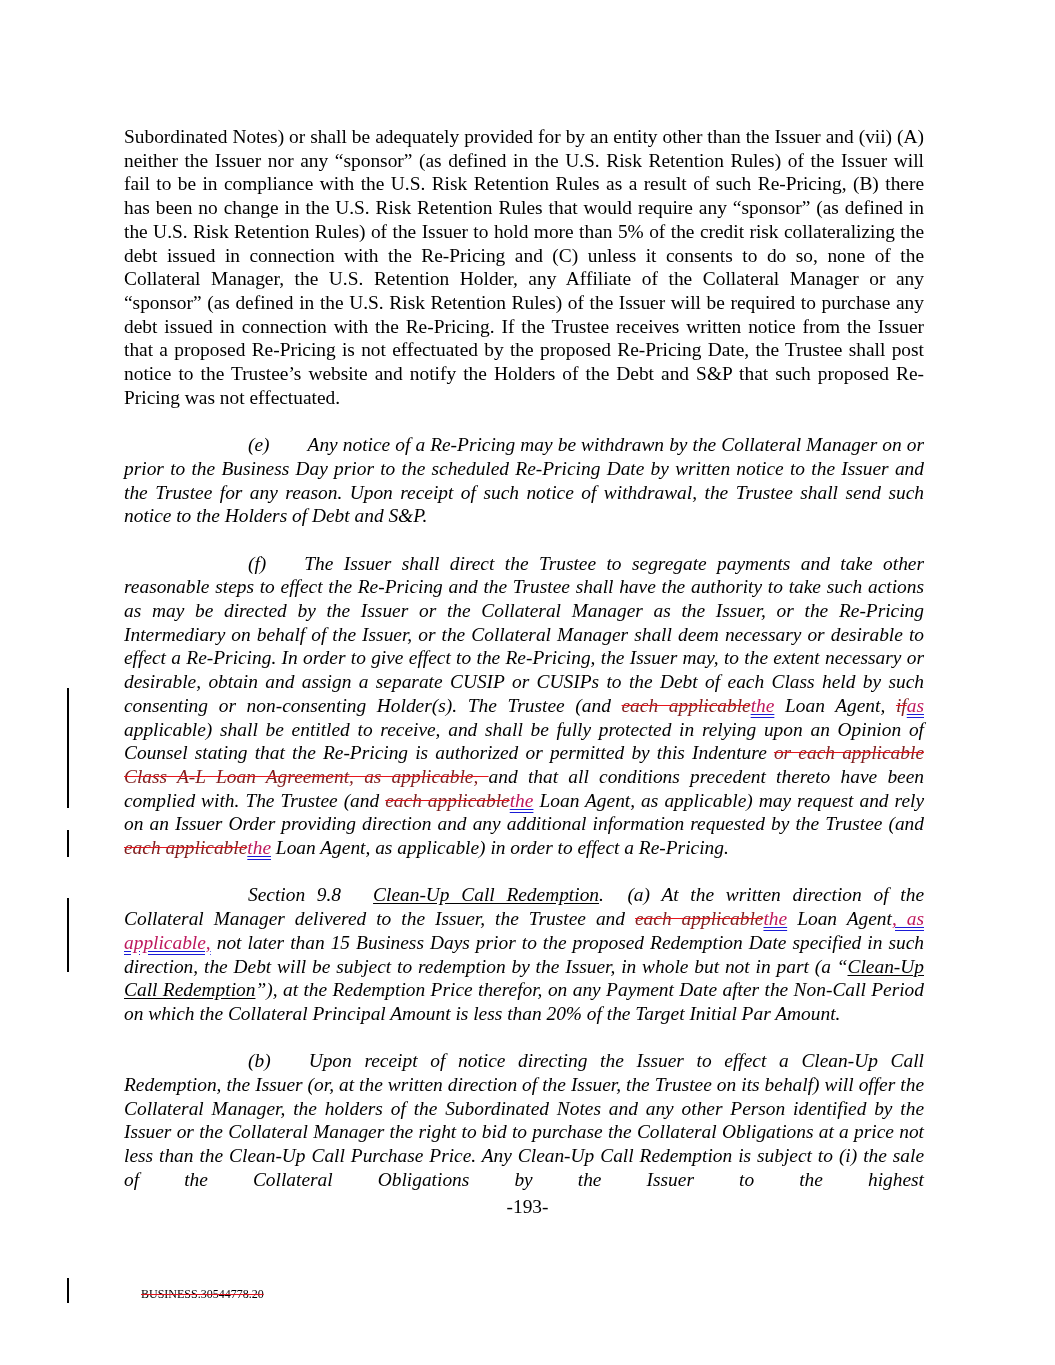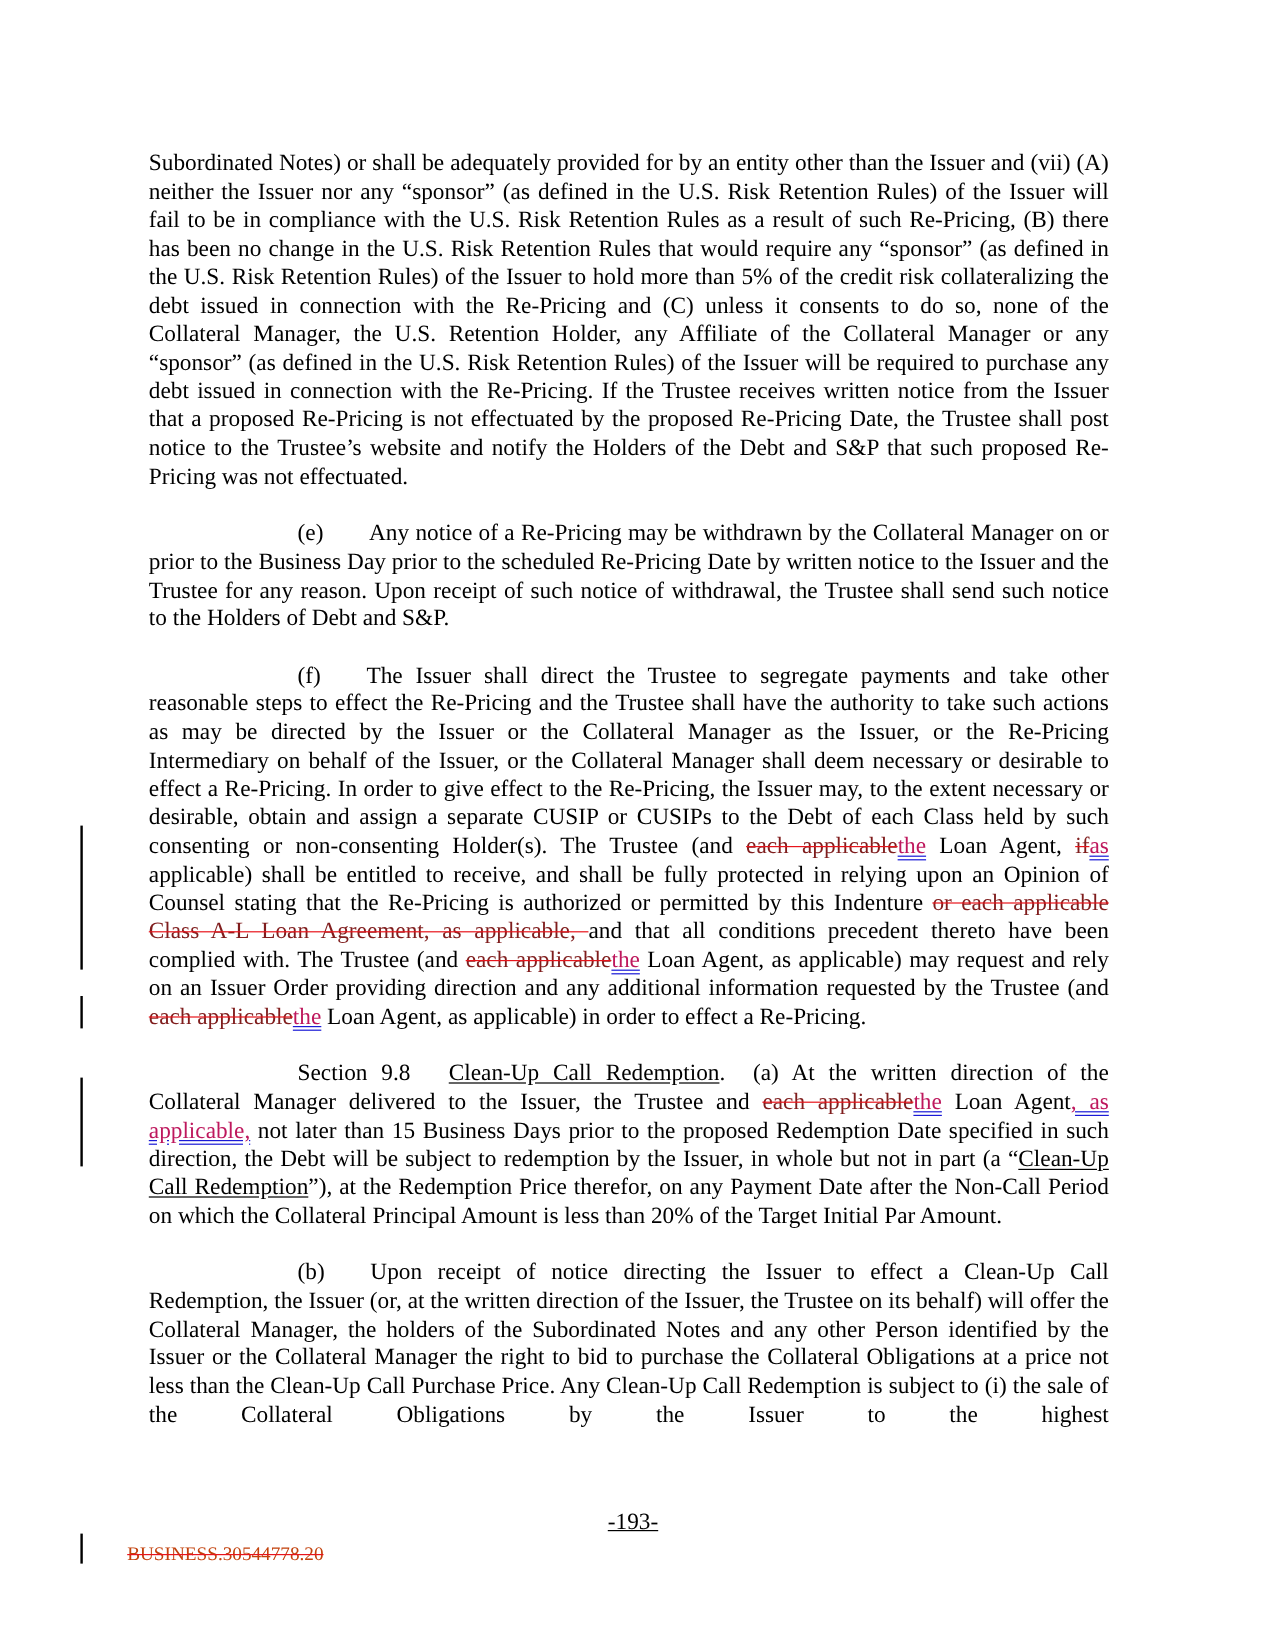--- a/index.html
+++ b/index.html
@@ -29,20 +29,21 @@
     font-size: 19.4px;
     line-height: 23.7px;
   }
   .para {
     margin: 0;
     text-align: justify;
     text-align-last: left;
   }
   .para + .para {
     margin-top: 23.7px;
+    font-style: italic;
   }
   .indent {
     display: inline-block;
     width: 124px;
   }
   .label-gap {
     display: inline-block;
     width: 38px;
   }
   .sec-gap {
@@ -65,33 +66,32 @@
     text-underline-offset: 2px;
   }
   .change-bar {
     position: absolute;
     left: 67px;
     width: 2px;
     background: #000000;
   }
   .page-number {
     position: absolute;
-    top: 1258px;
+    top: 1196px;
     left: 0;
     width: 1055px;
     text-align: center;
     font-size: 19.4px;
-    text-decoration: underline;
   }
   .doc-id {
     position: absolute;
-    left: 106px;
+    left: 141px;
     top: 1287px;
-    font-size: 16px;
-    color: #c2410c;
+    font-size: 12px;
+    color: #000000;
     text-decoration: line-through;
     text-decoration-color: #e8141c;
   }
 </style>
 </head>
 <body>
 
 <div class="page">
 
   <div class="change-bar" style="top:688px;height:120px;"></div>

